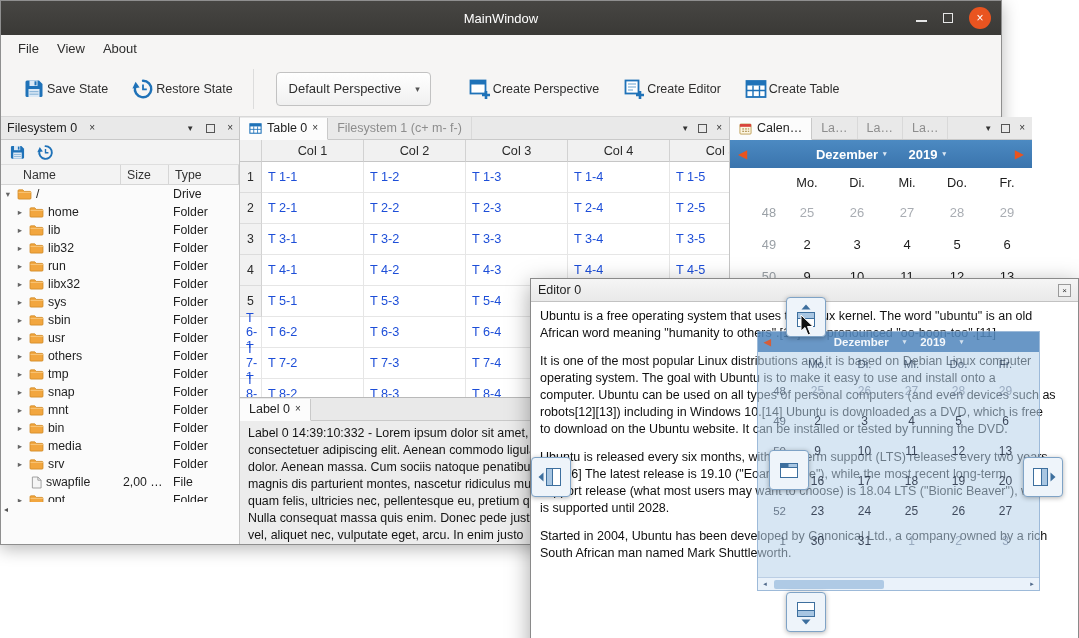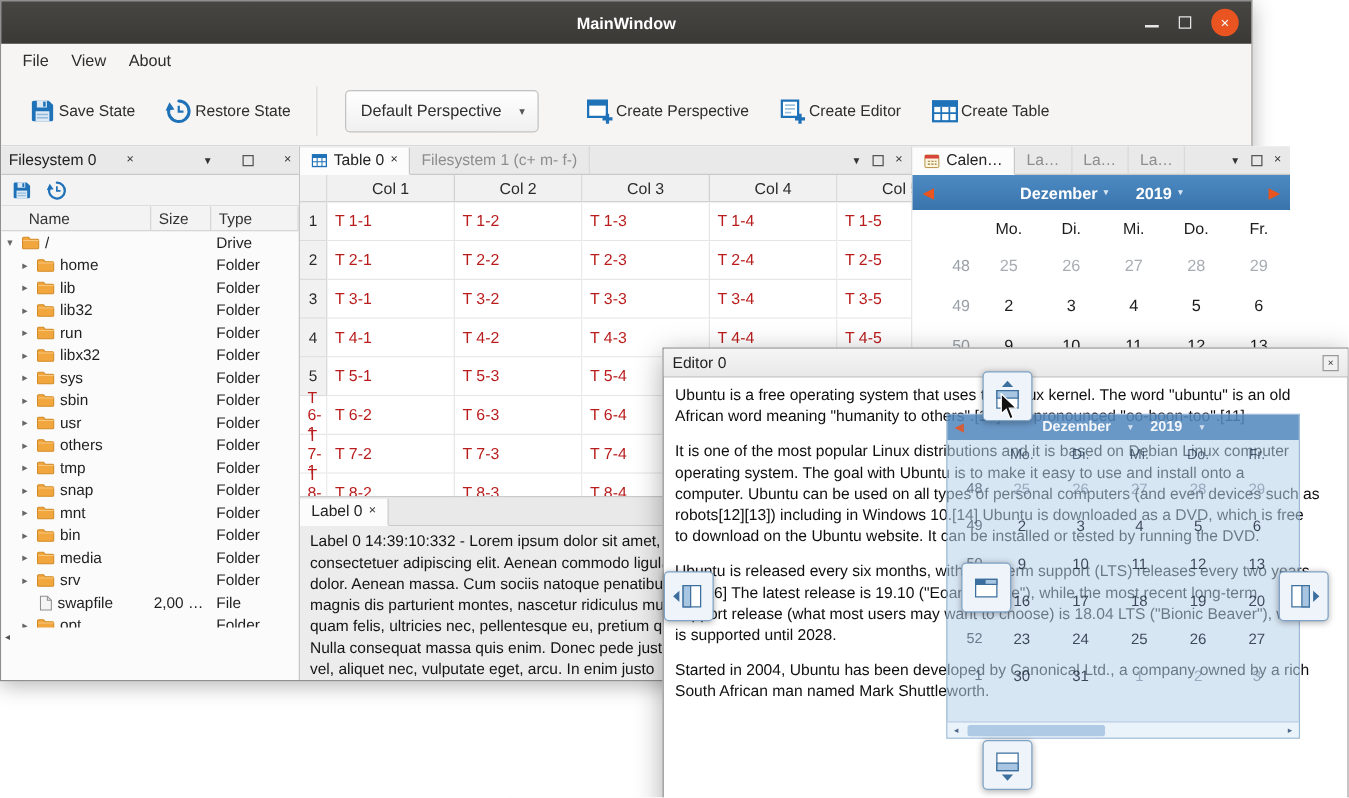--- a/index.html
+++ b/index.html
@@ -5,21 +5,21 @@
   *{box-sizing:border-box;margin:0;padding:0}
   html,body{width:1079px;height:638px;background:#fff}
   body{font-family:"Liberation Sans",sans-serif;-webkit-font-smoothing:antialiased}
   .screen{position:relative;width:1079px;height:638px;overflow:hidden;background:#fff}
 
   
   .main-window{position:absolute;left:0;top:0;width:1002px;height:545px;background:#f6f5f4;
     border:1px solid #8f8f8f;box-shadow:0 4px 16px rgba(0,0,0,.28);display:flex;flex-direction:column}
   .titlebar{height:34px;background:linear-gradient(#474643,#3a3936);position:relative;
     display:flex;align-items:center;justify-content:center;flex:none}
-  .tb-title{color:#fff;font-weight:bold;font-size:13px}
+  .tb-title{color:#fff;font-weight:normal;font-size:13px}
   .tb-controls{position:absolute;right:10px;top:0;height:100%;display:flex;align-items:center;gap:16px}
   .tb-min{width:11px;height:2px;background:#e6e6e6;display:inline-block;margin-top:6px}
   .tb-max{width:10px;height:10px;border:1.5px solid #e6e6e6;display:inline-block}
   .tb-close{width:22px;height:22px;border-radius:50%;background:#e95420;color:#fff;font-size:12px;
     display:flex;align-items:center;justify-content:center}
   .menubar{height:26px;display:flex;align-items:center;padding-left:8px;font-size:13px;color:#2e2e2e;background:#f6f5f4;flex:none}
   .menu-item{padding:0 9px}
   .toolbar{height:56px;display:flex;align-items:center;padding:0 10px;background:#f6f5f4;border-bottom:1px solid #d8d8d8;flex:none}
   .tool-btn{display:flex;flex-direction:row;align-items:center;justify-content:center;gap:2px;padding:3px 12px;font-size:12.5px;color:#2e2e2e}
   .ic22{width:22px;height:22px}
@@ -32,21 +32,21 @@
   .combo-arrow{font-size:9px;color:#555}
 
   .content{flex:1;display:flex;min-height:0}
   .panel{display:flex;flex-direction:column;min-height:0}
   .panel.left{width:240px;border-right:1px solid #c6c6c6;background:#fbfbfb}
   .panel.middle{width:490px;border-right:1px solid #c6c6c6;background:#fff}
   .panel.right{flex:1;background:#fff}
 
   .panel-header,.tabbar{height:23px;background:#e9e9e9;border-bottom:1px solid #c9c9c9;display:flex;
     align-items:center;font-size:12.5px;color:#222;flex:none}
-  .panel-header{padding:0 6px;gap:24px}
+  .panel-header{padding:0 6px;gap:12px}
   .ph-spacer{flex:1}
   .ph-caret{font-size:8px;color:#333}
   .box-ic{width:9px;height:9px;border:1px solid #555;display:inline-block}
   .close-x{font-size:10px;color:#333;line-height:1}
   .close-boxed{width:13px;height:13px;border:1px solid #9a9a9a;background:#f1f1f1;display:flex;
     align-items:center;justify-content:center;font-size:8px;color:#333}
   .tabbar-icons{margin-left:auto;display:flex;align-items:center;gap:9px;padding-right:7px}
 
   
   .fs-toolbar{height:25px;display:flex;align-items:center;gap:11px;padding:0 8px;background:#f3f3f3;border-bottom:1px solid #dedede;flex:none}
@@ -70,21 +70,21 @@
   .tab{display:flex;align-items:center;gap:5px;padding:0 9px;height:100%}
   .tab.active{background:#fcfcfc;border-right:1px solid #c9c9c9;margin-bottom:-1px;border-bottom:1px solid #fcfcfc}
   .tab.inactive{color:#8d8d8d;border-right:1px solid #d9d9d9}
 
   
   .table-area{flex:1;overflow:hidden;background:#fff}
   .table-grid{display:grid;grid-template-columns:22px repeat(5,102px);grid-template-rows:22px repeat(8,31px)}
   .tg-corner,.tg-colhead{background:#f1f1f1;border-right:1px solid #d2d2d2;border-bottom:1px solid #c6c6c6}
   .tg-colhead{display:flex;align-items:center;justify-content:center;font-size:12.7px;color:#2a2a2a}
   .tg-rowhead{background:#f1f1f1;border-right:1px solid #d2d2d2;border-bottom:1px solid #dcdcdc;display:flex;align-items:center;justify-content:center;font-size:12.3px;color:#2a2a2a}
-  .tg-data{background:#fff;border-right:1px solid #e6e6e6;border-bottom:1px solid #e6e6e6;display:flex;align-items:center;padding-left:6px;font-size:12.7px;color:#b91c1c}
+  .tg-data{background:#fff;border-right:1px solid #e6e6e6;border-bottom:1px solid #e6e6e6;display:flex;align-items:center;padding-left:6px;font-size:12.7px;color:#1d4ed8}
 
   
   .label-section{height:147px;border-top:1px solid #b9b9b9;display:flex;flex-direction:column;flex:none}
   .label-body{flex:1;background:#ececec;padding:4px 0 0 8px;overflow:hidden}
   .label-line{white-space:nowrap;font-size:12.4px;line-height:17px;color:#141414}
 
   
   .cal-nav{height:28px;background:linear-gradient(#4c8ac2,#3a74ad);display:flex;align-items:center;padding:0 8px;color:#fff;flex:none}
   .cal-arrow{color:#e9541f;font-size:12px}
   .cal-spacer{flex:1}

